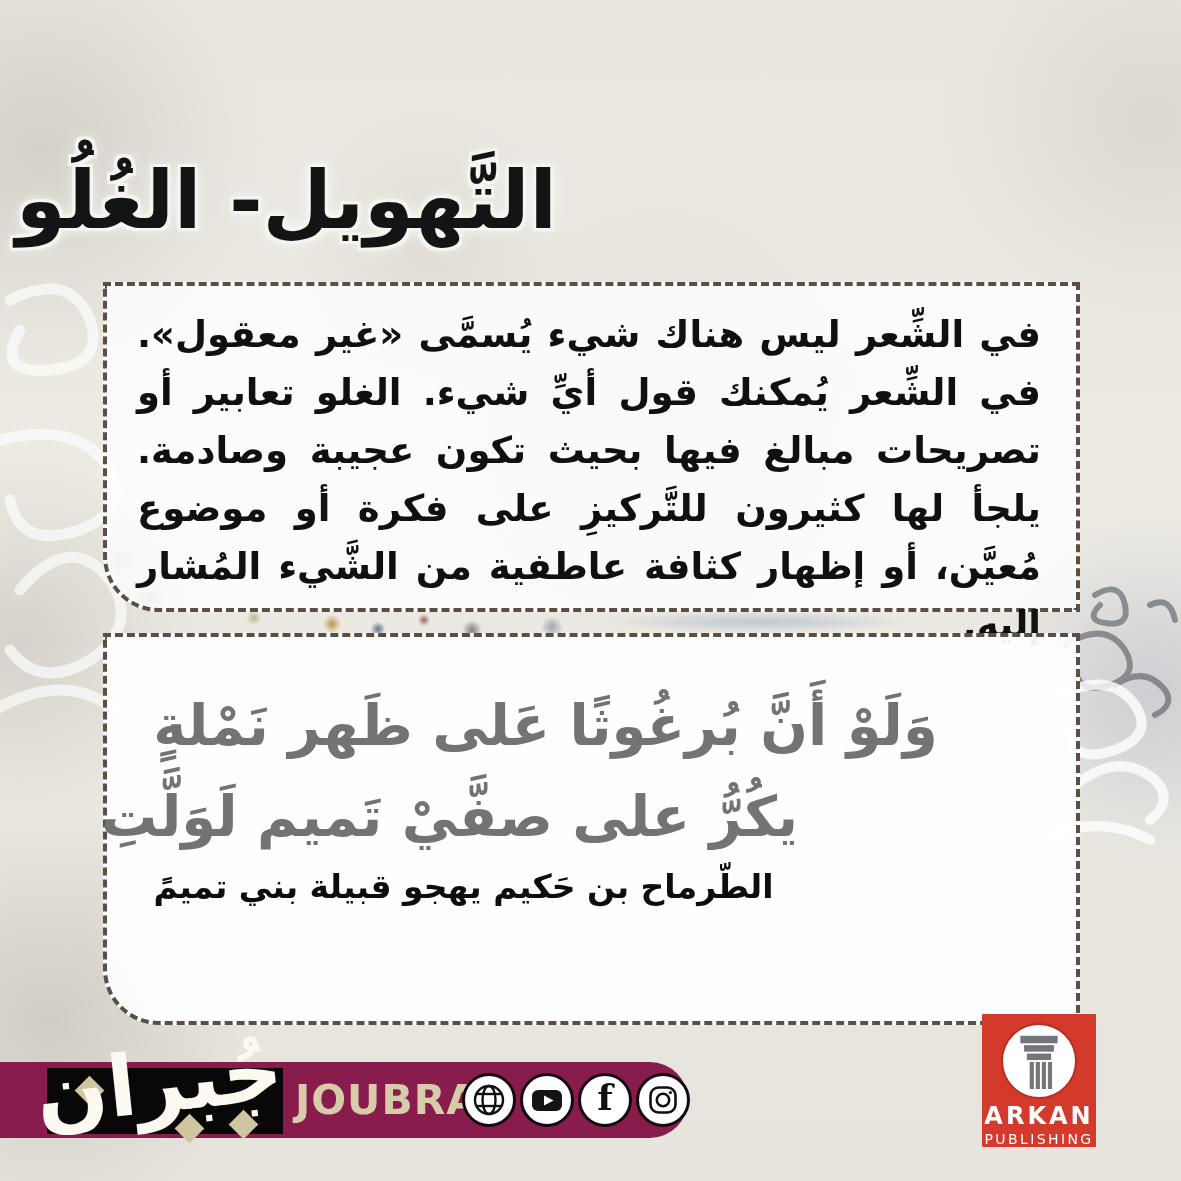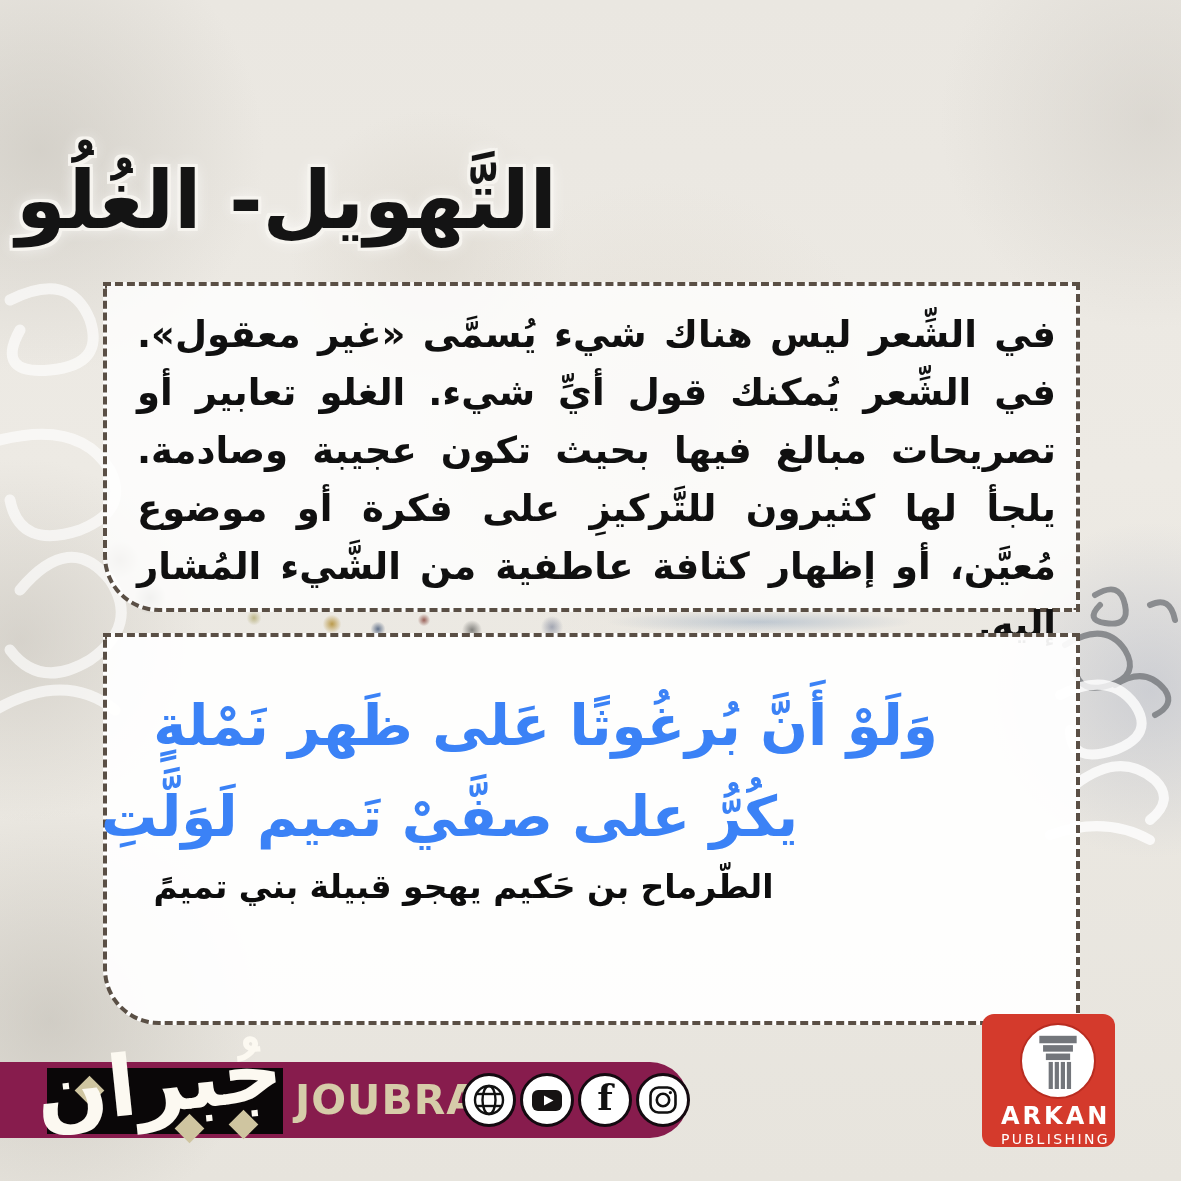--- a/index.html
+++ b/index.html
@@ -28,25 +28,25 @@
   .squiggle{position:absolute;z-index:1;}
   
   .title{position:absolute;z-index:2;top:138px;left:0;right:0;margin:16px;text-align:left;
          direction:rtl;font-size:80px;font-weight:bold;color:#141414;
          text-shadow:-3px 0 0 #f6f4ef,3px 0 0 #f6f4ef,0 -3px 0 #f6f4ef,0 3px 0 #f6f4ef,
                      -3px -3px 0 #f6f4ef,3px 3px 0 #f6f4ef,-3px 3px 0 #f6f4ef,3px -3px 0 #f6f4ef,
                      0 0 16px rgba(255,255,255,.95);}
   
   .panel{position:absolute;z-index:2;left:103px;width:977px;box-sizing:border-box;
          border:4px dashed #5a4f45;border-radius:0 0 0 56px;}
-  .panel1{top:282px;height:330px;background:rgba(255,255,255,.8);padding:20px 20px 0 30px;}
+  .panel1{top:282px;height:330px;background:rgba(255,255,255,.8);padding:20px 35px 0 30px;}
   .panel2{top:633px;height:392px;background:rgba(255,255,255,.93);}
   .definition{margin:0;direction:rtl;text-align:justify;font-size:37px;line-height:1.57;
               font-weight:700;color:#101010;}
-  .verse{margin:0;direction:rtl;text-align:center;font-weight:700;color:#3b82f6;position:relative;}
+  .verse{margin:0;direction:rtl;text-align:center;font-weight:700;color:#737373;position:relative;}
   .v1{margin-top:56px;font-size:56px;left:-46px;}
   .v2{margin-top:26px;font-size:56px;left:-142px;}
   .attribution{margin:18px 0 0 0;direction:rtl;text-align:center;font-weight:700;
                font-size:33px;color:#0d0d0d;position:relative;left:-128px;}
   
   .bar{position:absolute;z-index:3;left:0;top:1062px;width:688px;height:76px;
        background:#871c4d;border-radius:0 46px 46px 0;}
   .brand-box{position:absolute;left:47px;top:6px;width:236px;height:66px;background:#0a0708;}
   .calligraphy{position:absolute;left:0;top:-40px;width:236px;text-align:center;direction:rtl;
                font-size:84px;line-height:1.3;font-weight:bold;color:#fcf9f1;
@@ -57,21 +57,21 @@
   .d3{left:186px;top:46px;}
   .brand-name{position:absolute;left:295px;top:0;height:76px;line-height:76px;
               font-size:41px;font-weight:bold;letter-spacing:1px;color:#d6cca9;}
   .social{position:absolute;left:462px;top:11px;display:flex;gap:4px;}
   .circle{width:54px;height:54px;border-radius:50%;background:#fff;border:3px solid #140a10;
           box-sizing:border-box;display:flex;align-items:center;justify-content:center;}
   .fb-glyph{font-family:"DejaVu Serif",serif;font-size:36px;font-weight:bold;color:#111;
             line-height:1;margin-top:-6px;}
   
   .arkan{position:absolute;z-index:3;left:982px;top:1014px;width:114px;height:133px;
-         background:#d43a2c;border-radius:12px;padding-left:19px;}
+         background:#d43a2c;border-radius:1px;text-align:center;}
   .arkan-circle{width:76px;height:76px;margin:9px auto 5px;background:#fff;border-radius:50%;
                 border:2px solid #b92c20;box-sizing:border-box;display:flex;
                 align-items:center;justify-content:center;overflow:hidden;}
   .arkan-name{color:#fff;font-size:24px;font-weight:600;letter-spacing:3px;line-height:1;}
   .arkan-sub{color:#fff;font-size:14px;letter-spacing:2.4px;margin-top:4px;line-height:1;}
 </style>
 </head>
 <body>
 
 <div class="canvas">

